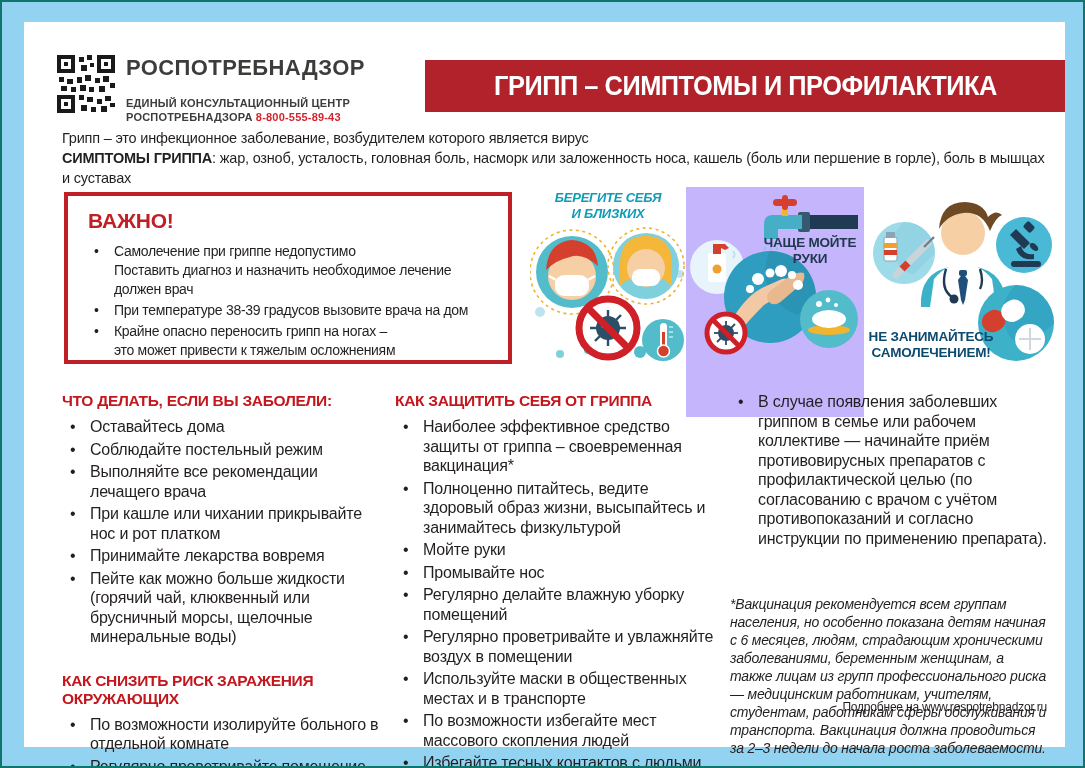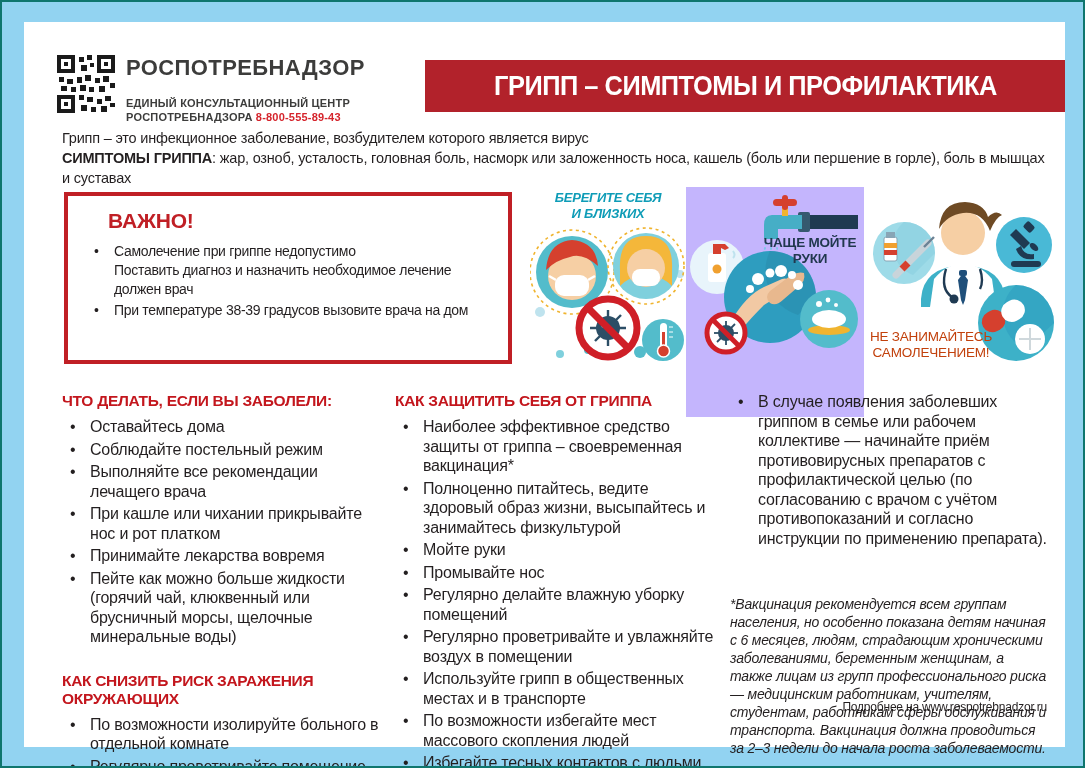--- a/index.html
+++ b/index.html
@@ -32,39 +32,39 @@
 
   
   .intro { position:absolute; left:38px; top:106px; width:990px; font-size:14.5px; color:#231f20; line-height:20px; letter-spacing:-0.2px; }
   .intro b { font-weight:bold; }
 
   
   .important {
     position:absolute; left:40px; top:170px; width:448px; height:172px;
     border:4px solid #c01f25; background:#fff; padding:13px 12px 10px 20px;
   }
-  .important-title { color:#c01f25; font-size:21px; font-weight:bold; letter-spacing:-0.2px; margin-bottom:9px;margin-left:20px; }
+  .important-title { color:#c01f25; font-size:21px; font-weight:bold; letter-spacing:-0.2px; margin-bottom:9px; }
   .important ul { list-style:none; }
   .important li {
     position:relative; padding-left:26px; font-size:14px; color:#231f20;
     line-height:19px; letter-spacing:-0.3px; white-space:pre-line; margin-bottom:2px;
   }
   .important li::before { content:"•"; position:absolute; left:6px; top:0; color:#231f20; }
 
   
   .card { position:absolute; }
   .card1 { left:506px; top:168px; width:156px; height:200px;font-style:italic; }
   .card1-title { text-align:center; color:#0e9cb7; font-size:13px; font-weight:bold; line-height:16px; letter-spacing:-0.2px; }
   .card1 svg { position:absolute; left:0; top:34px; }
 
   .card2 { left:662px; top:165px; width:178px; height:230px; background:#c4b5fd; }
   .card2-title { position:absolute; left:72px; top:48px; width:104px; text-align:center; color:#21384e; font-size:13.5px; font-weight:bold; line-height:16px; letter-spacing:-0.2px; }
 
   .card3 { left:842px; top:165px; width:199px; height:205px; }
-  .card3-title { position:absolute; left:0px; top:142px; width:130px; text-align:center; color:#c2410c; font-size:13.5px; font-weight:normal; line-height:16px; letter-spacing:-0.2px; }
+  .card3-title { position:absolute; left:0px; top:142px; width:130px; text-align:center; color:#0c4a6e; font-size:13.5px; font-weight:bold; line-height:16px; letter-spacing:-0.2px; }
 
   
   .col { position:absolute; top:370px; }
   .col1 { left:38px;  width:322px; }
   .col2 { left:371px; width:326px; }
   .col3 { left:706px; width:318px; }
   .sec-heading { color:#c3161d; font-size:15.5px; font-weight:bold; letter-spacing:-0.3px; margin-bottom:7px; }
   .col ul { list-style:none; }
   .col li {
     position:relative; padding-left:28px; font-size:16px; color:#231f20;
@@ -147,20 +147,22 @@
       <div>Грипп – это инфекционное заболевание, возбудителем которого является вирус</div>
       <div><b>СИМПТОМЫ ГРИППА</b><span>: жар, озноб, усталость, головная боль, насморк  или заложенность носа, кашель (боль или першение в горле), боль в мышцах и суставах</span></div>
     </div>
 
     <div class="important">
       <div class="important-title">ВАЖНО!</div>
       <ul>
         <li>Самолечение при гриппе недопустимо
 Поставить диагноз и назначить необходимое лечение должен врач</li>
         <li>При температуре 38-39 градусов вызовите врача на дом</li>
+        <li>Крайне опасно переносить грипп на ногах –
+это может привести к тяжелым осложнениям</li>
       </ul>
     </div>
 
     <div class="card card1">
       <div class="card1-title">
         <div>БЕРЕГИТЕ СЕБЯ</div>
         <div>И БЛИЗКИХ</div>
       </div>
       <svg width="156" height="160" viewBox="0 0 156 160" xmlns="http://www.w3.org/2000/svg">
         <circle cx="10" cy="88" r="5" fill="#bfe3ee"></circle>
@@ -364,21 +366,21 @@
 
     <div class="col col2">
       <div class="sec-heading">КАК ЗАЩИТИТЬ СЕБЯ ОТ ГРИППА</div>
       <ul>
         <li>Наиболее эффективное средство защиты от гриппа – своевременная вакцинация*</li>
         <li>Полноценно питайтесь, ведите здоровый образ жизни, высыпайтесь и занимайтесь физкультурой</li>
         <li>Мойте руки</li>
         <li>Промывайте нос</li>
         <li>Регулярно делайте влажную уборку помещений</li>
         <li>Регулярно проветривайте и увлажняйте воздух в помещении</li>
-        <li>Используйте грипп в общественных местах и в транспорте</li>
+        <li>Используйте маски в общественных местах и в транспорте</li>
         <li>По возможности избегайте мест массового скопления людей</li>
         <li>Избегайте тесных контактов с людьми, которые имеют признаки заболевания (кашель, чихание)</li>
       </ul>
     </div>
 
     <div class="col col3">
       <ul>
         <li>В случае появления заболевших гриппом в семье или рабочем коллективе — начинайте приём противовирусных препаратов с профилактической целью (по согласованию с врачом с учётом противопоказаний и согласно инструкции по применению препарата).</li>
       </ul>
       <div class="footnote">*Вакцинация рекомендуется всем группам населения, но особенно показана детям начиная с 6 месяцев, людям, страдающим хроническими заболеваниями, беременным женщинам, а также лицам из групп профессионального риска — медицинским работникам, учителям, студентам, работникам сферы обслуживания и транспорта. Вакцинация должна проводиться за 2–3 недели до начала роста заболеваемости.</div>

